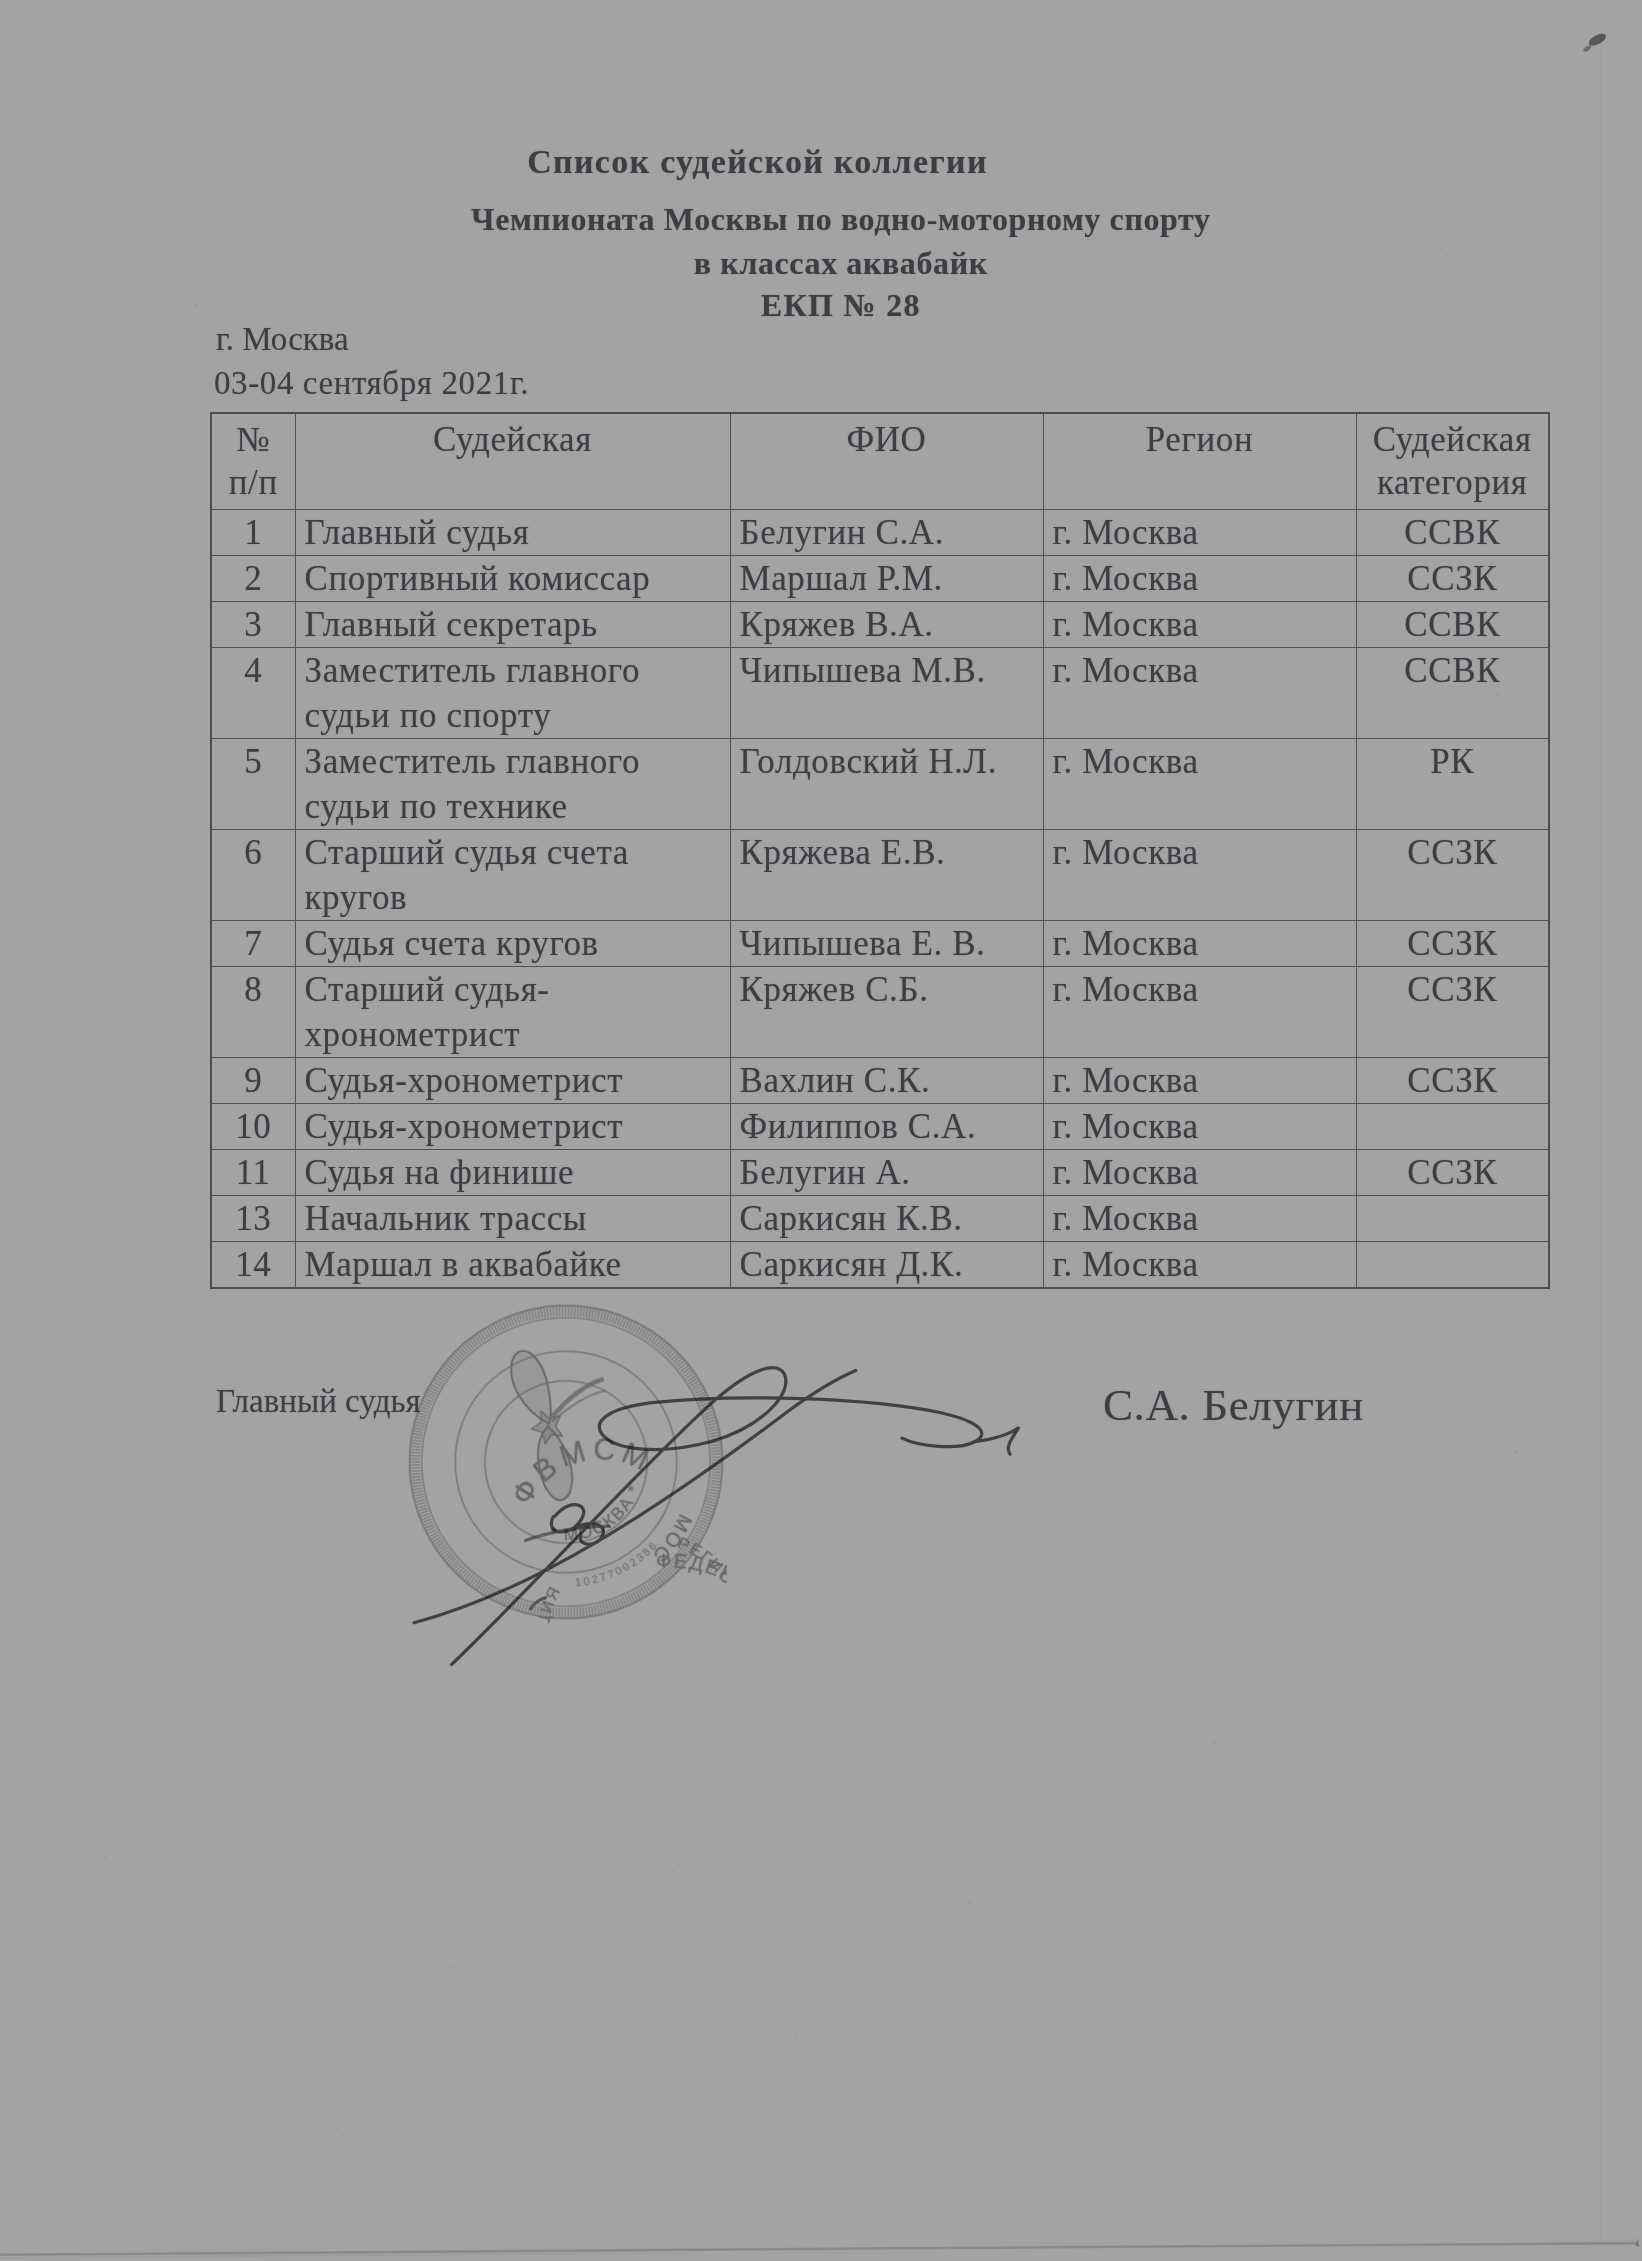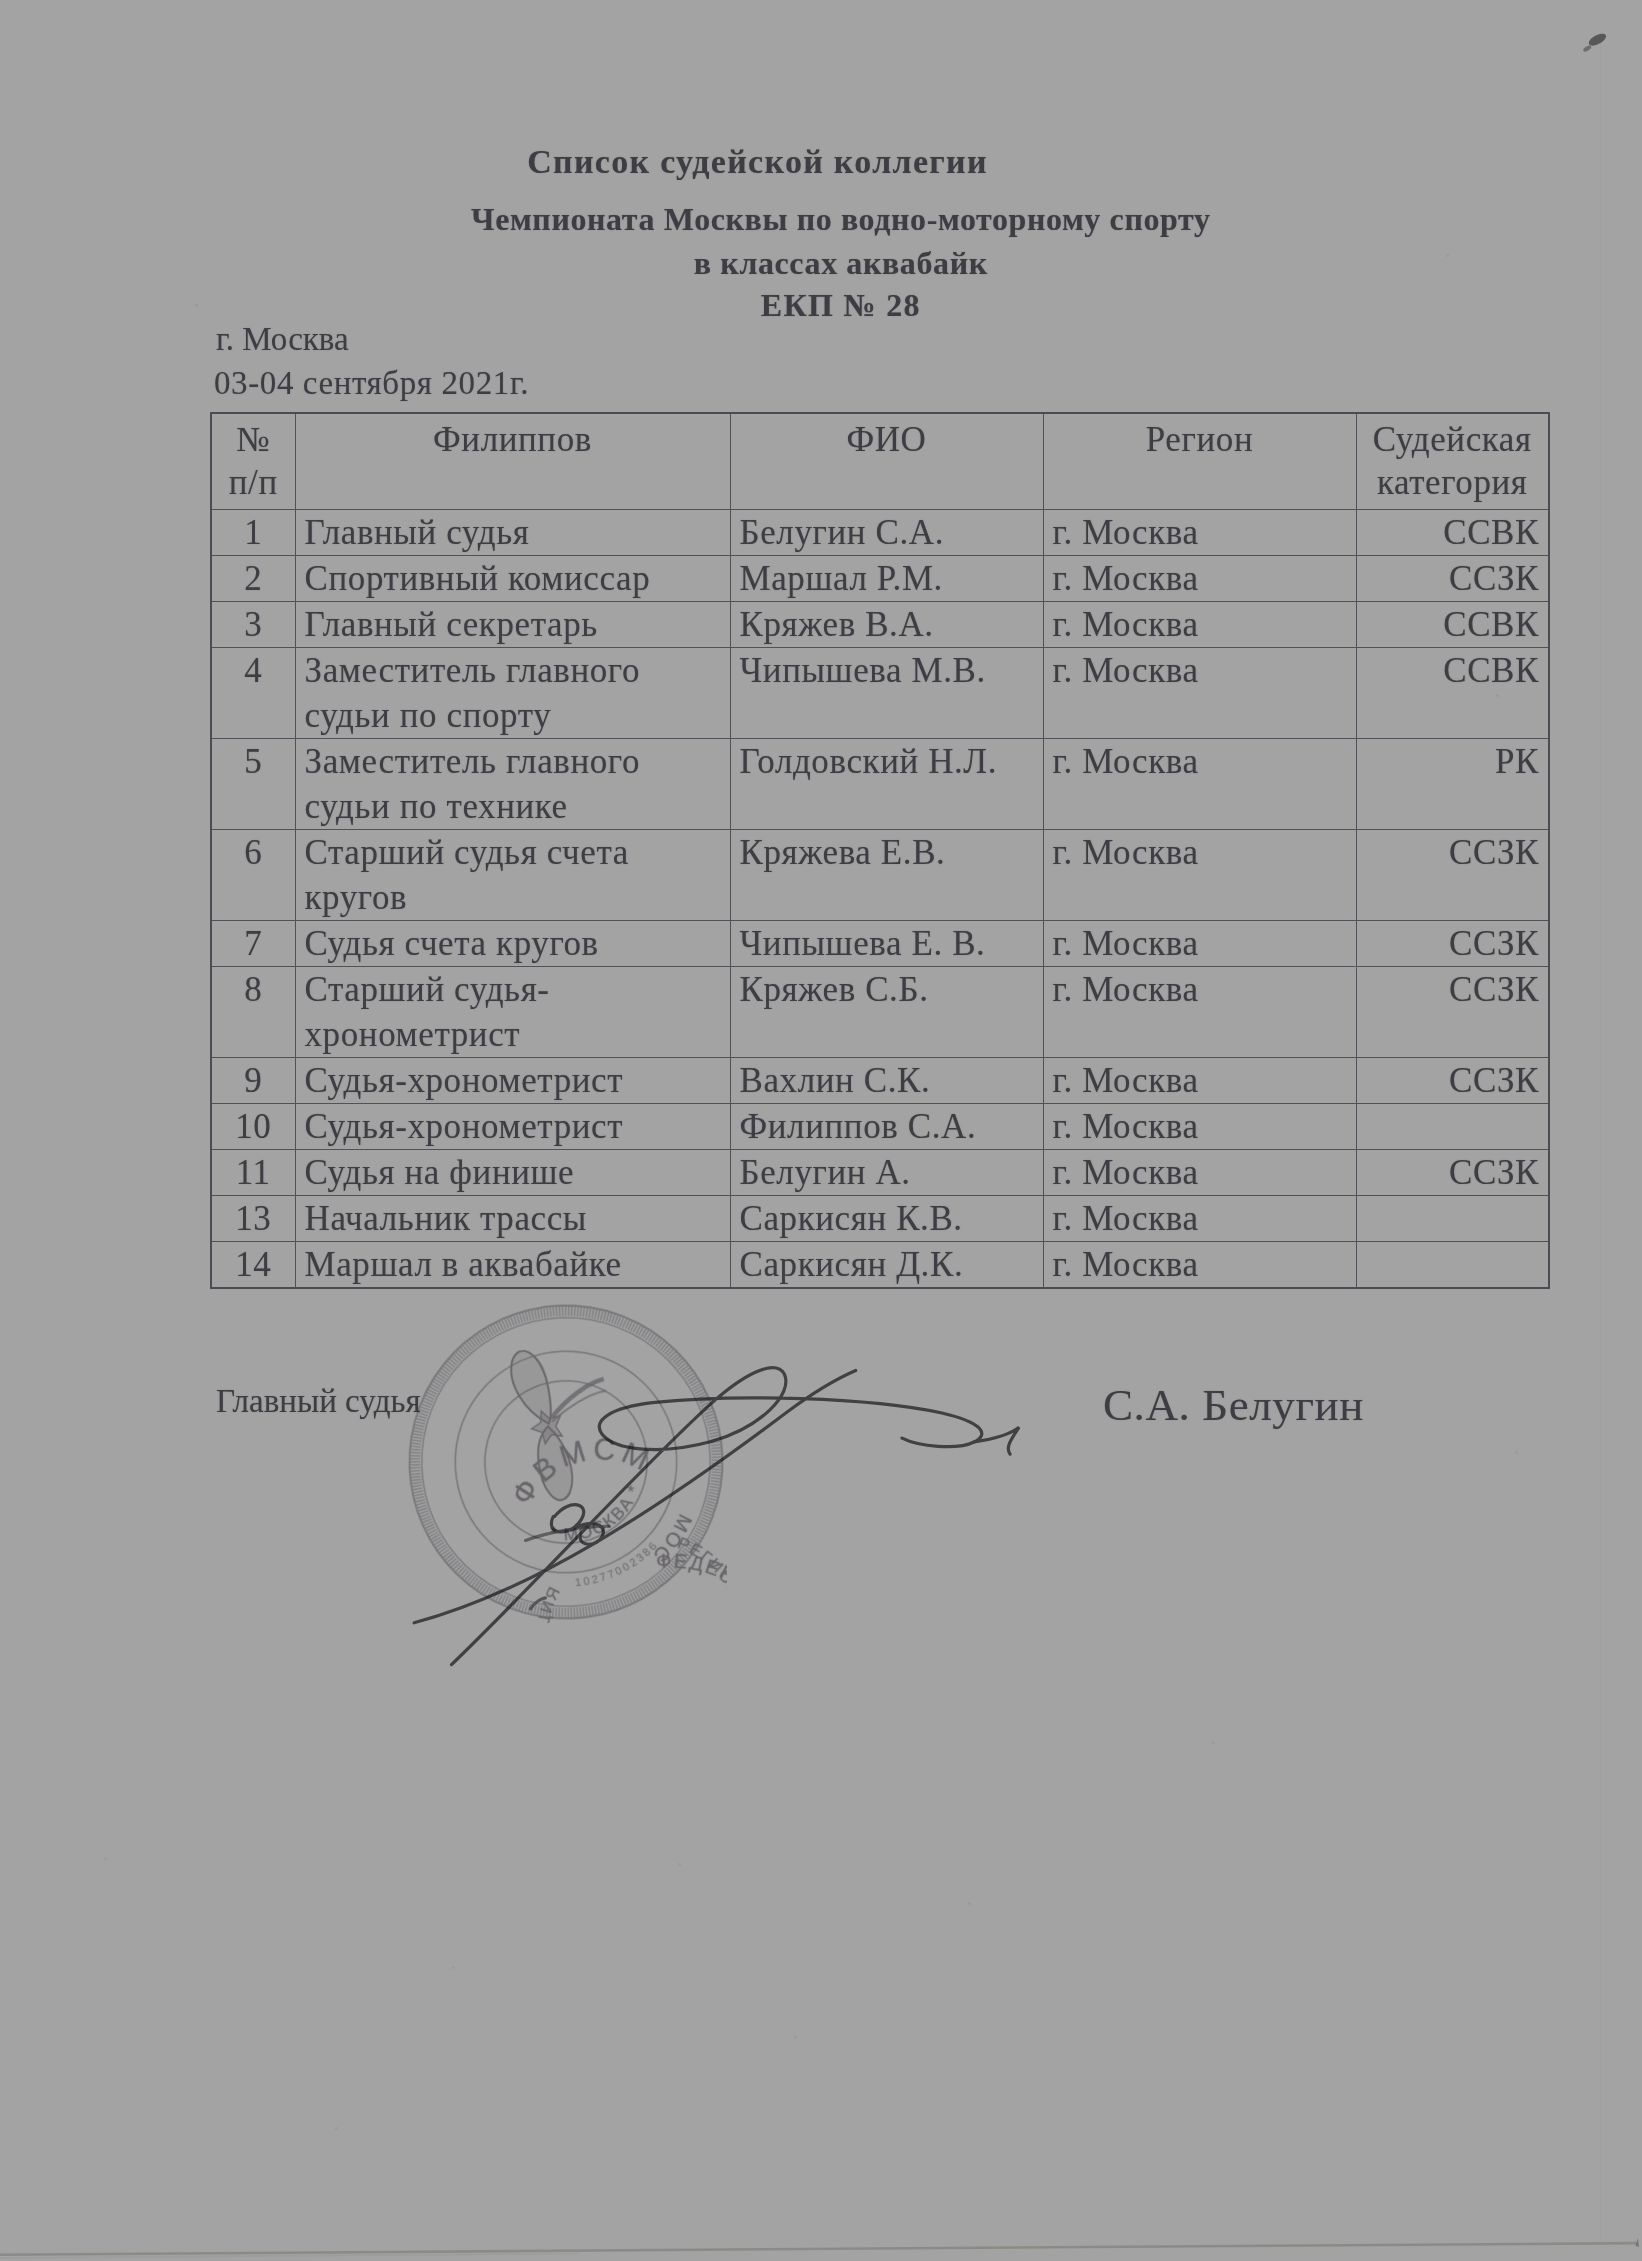--- a/index.html
+++ b/index.html
@@ -37,21 +37,21 @@
   }
   table.judges tbody td{
     height:43px;line-height:45px;padding:0 9px;
   }
   .col-num{width:84px;}
   .col-pos{width:435px;}
   .col-fio{width:313px;}
   .col-reg{width:313px;}
   .col-cat{width:193px;}
   td.col-num{text-align:center;padding:0 2.6px !important;}
-  td.col-cat{text-align:right;}
+  td.col-cat{text-align:center;}
   thead th.col-num{padding:3.9px 6.4px 0 6.4px;}
   
   .sign-row-label{position:absolute;left:216px;top:1383px;font-size:33px;}
   .sign-row-name{position:absolute;left:1103px;top:1379px;font-size:45px;letter-spacing:0.6px;}
   
   .stamp{position:absolute;left:405px;top:1301px;width:322px;height:322px;mix-blend-mode:multiply;}
   .signature{position:absolute;left:361px;top:1301px;width:683px;height:399px;mix-blend-mode:multiply;}
   
   .scan-vline{position:absolute;left:1600px;top:32px;width:1.3px;height:2210px;background:rgba(150,150,152,.28);}
   .scan-bottom{position:absolute;left:0;top:2234px;width:1643px;height:26px;}
@@ -76,21 +76,21 @@
       <colgroup>
         <col class="col-num">
           <col class="col-pos">
           <col class="col-fio">
           <col class="col-reg">
           <col class="col-cat">
       </colgroup>
       <thead>
         <tr>
           <th class="col-num">№ п/п</th>
-          <th class="col-pos">Филиппов</th>
+          <th class="col-pos">Судейская</th>
           <th class="col-fio">ФИО</th>
           <th class="col-reg">Регион</th>
           <th class="col-cat">Судейская категория</th>
         </tr>
       </thead>
       <tbody>
           <tr>
             <td class="col-num">1</td>
             <td class="col-pos">Главный судья</td>
             <td class="col-fio">Белугин С.А.</td>

